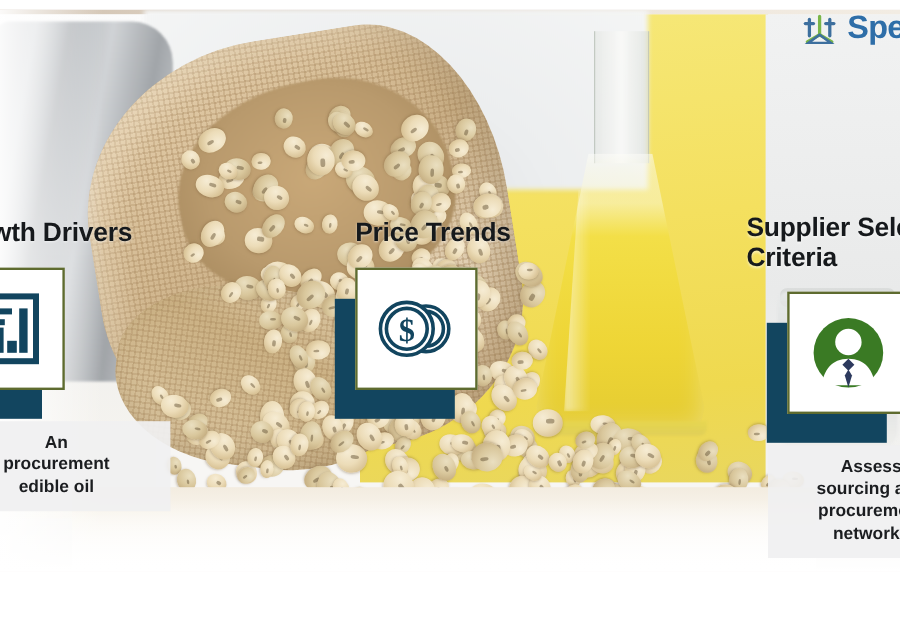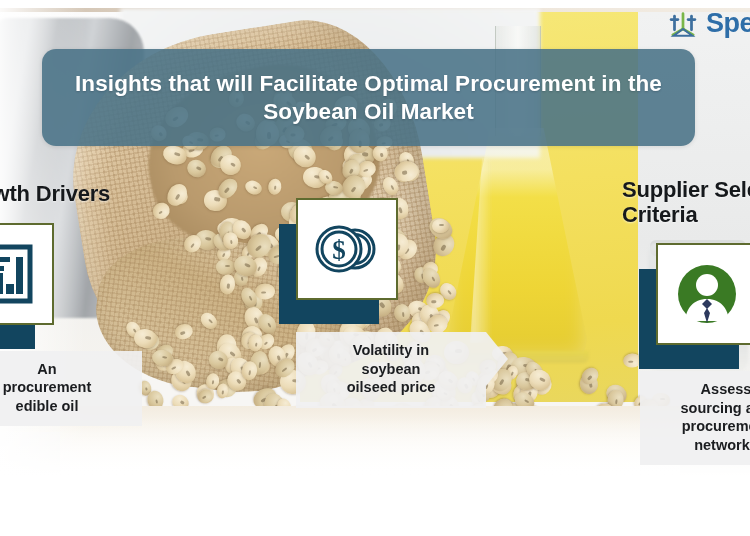--- a/index.html
+++ b/index.html
@@ -654,23 +654,20 @@
         <path d="M10 12 L10 28" stroke="#3d6f9e"></path>
         <path d="M30 12 L30 28" stroke="#3d6f9e"></path>
         <path d="M6 16 L14 16" stroke="#3d6f9e"></path>
         <path d="M26 16 L34 16" stroke="#3d6f9e"></path>
       </g>
       <path d="M20 27 L9 35 L31 35 Z" fill="none" stroke="#3d6f9e" stroke-width="2.4"></path>
     </svg>
     <span class="logo-text">Sper</span>
   </div>
 
-  <div class="banner">
-    <div class="banner-title">Insights that will Facilitate Optimal Procurement in the Soybean Oil Market</div>
-  </div>
 
   <div class="card" id="card-growth">
     <div class="card-heading">Growth Drivers</div>
     <div class="icon-wrap">
       <div class="icon-shadow"></div>
       <div class="icon-box">
         <svg width="62" height="62" viewBox="0 0 62 62">
           <rect x="4" y="4" width="54" height="54" fill="none" stroke="#12455f" stroke-width="5"></rect>
           <rect x="12" y="14" width="26" height="5" fill="#12455f"></rect>
           <rect x="12" y="23" width="20" height="5" fill="#12455f"></rect>
@@ -682,38 +679,34 @@
       </div>
     </div>
     <div class="note">
       <div class="note-text">An
 procurement
 edible oil</div>
     </div>
   </div>
 
   <div class="card" id="card-price">
+    <div class="card-heading">Price Trends</div>
     <div class="icon-wrap">
       <div class="icon-shadow"></div>
       <div class="icon-box">
         <svg width="66" height="58" viewBox="0 0 66 58">
           <g fill="none" stroke="#12455f" stroke-width="3">
             <circle cx="41" cy="29" r="19"></circle>
             <circle cx="41" cy="29" r="14.5"></circle>
             <circle cx="25" cy="29" r="22" fill="#ffffff"></circle>
             <circle cx="25" cy="29" r="17"></circle>
           </g>
           <text x="25" y="39" text-anchor="middle" font-family="'Liberation Serif', serif" font-size="27" font-weight="700" fill="#12455f">$</text>
         </svg>
       </div>
-    </div>
-    <div class="note arrow-right">
-      <div class="note-text">Volatility in
-soybean
-oilseed price</div>
     </div>
   </div>
 
   <div class="card" id="card-supplier">
     <div class="card-heading">Supplier Selection
 Criteria</div>
     <div class="icon-wrap">
       <div class="icon-shadow"></div>
       <div class="icon-box">
         <svg width="66" height="66" viewBox="0 0 66 66">

